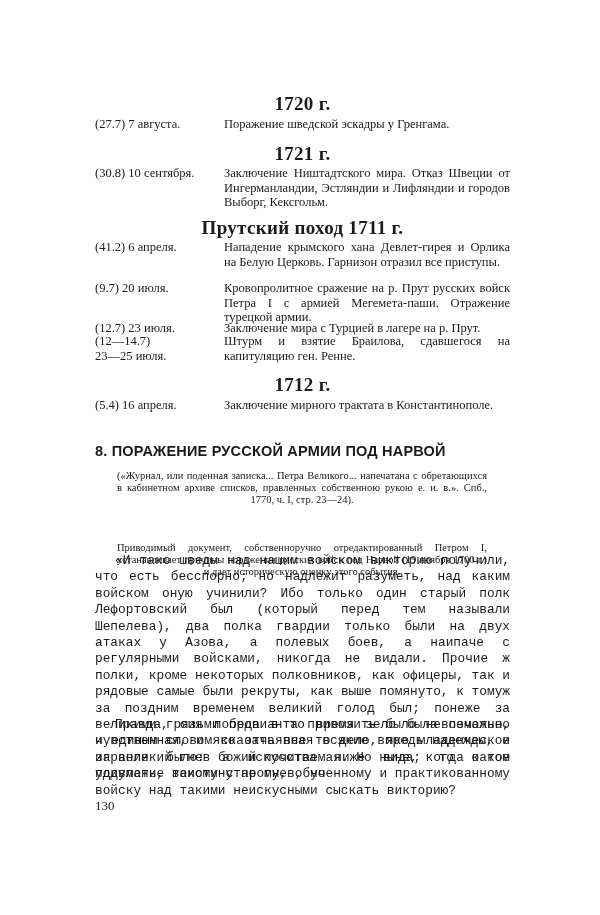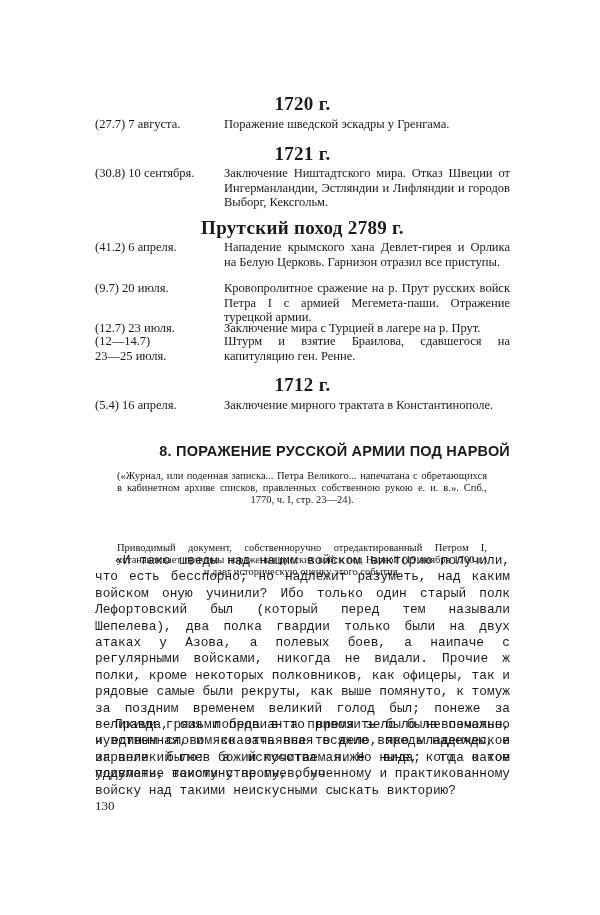--- a/index.html
+++ b/index.html
@@ -2,21 +2,21 @@
 <html><head>
   <meta charset="utf-8">
   <style>
     html, body { margin: 0; padding: 0; background: #ffffff; }
     body { width: 600px; height: 915px; position: relative; overflow: hidden; color: #1a1a1a; font-family: "Liberation Serif", serif; }
     .page { position: absolute; left: 95px; top: 0; width: 415px; }
     .year { position: absolute; left: 0; width: 415px; text-align: center; font-weight: bold; font-size: 19px; letter-spacing: 0.3px; }
     .entry { position: absolute; left: 0; width: 415px; font-size: 12.5px; line-height: 14.5px; }
     .entry .date { position: absolute; left: 0; top: 0; width: 130px; white-space: pre-line; }
     .entry .text { position: absolute; left: 129px; top: 0; width: 286px; text-align: justify; }
-    .chapter-title { position: absolute; left: 0; width: 415px; text-align: right; font-family: "Liberation Sans", sans-serif; font-weight: bold; font-size: 14.5px; letter-spacing: 0.2px; }
+    .chapter-title { position: absolute; left: 0; width: 415px; text-align: left; font-family: "Liberation Sans", sans-serif; font-weight: bold; font-size: 14.5px; letter-spacing: 0.2px; }
     .source { position: absolute; left: 22px; width: 370px; font-size: 10.5px; line-height: 12px; text-align: justify; text-align-last: center; }
     .intro { position: absolute; left: 22px; width: 370px; font-size: 10.5px; line-height: 12px; text-align: justify; text-align-last: center; margin-top: 27px; }
     .para { position: absolute; left: 0; width: 415px; font-size: 12.8px; line-height: 16.4px; text-align: justify; text-indent: 20px; font-family: Liberation Mono, monospace; }
     .page-number { position: absolute; left: 0; font-size: 13px; margin-top: 28px; }
   </style>
 </head>
 <body>
 
 <div class="page">
 
@@ -25,21 +25,21 @@
     <div class="date">(27.7) 7 августа.</div>
     <div class="text">Поражение шведской эскадры у Гренгама.</div>
   </div>
 
   <div class="year" style="top:143px;">1721 г.</div>
   <div class="entry" style="top:166px;">
     <div class="date">(30.8) 10 сентября.</div>
     <div class="text">Заключение Ништадтского мира. Отказ Швеции от Ингерманландии, Эстляндии и Лифляндии и городов Выборг, Кексгольм.</div>
   </div>
 
-  <div class="year" style="top:217px;">Прутский поход 2789 г.</div>
+  <div class="year" style="top:217px;">Прутский поход 1711 г.</div>
   <div class="entry" style="top:240px;">
     <div class="date">(41.2) 6 апреля.</div>
     <div class="text">Нападение крымского хана Девлет-гирея и Орлика на Белую Церковь. Гарнизон отразил все приступы.</div>
   </div>
   <div class="entry" style="top:281px;">
     <div class="date">(9.7) 20 июля.</div>
     <div class="text">Кровопролитное сражение на р. Прут русских войск Петра I с армией Мегемета-паши. Отражение турецкой армии.</div>
   </div>
   <div class="entry" style="top:321px;">
     <div class="date">(12.7) 23 июля.</div>

